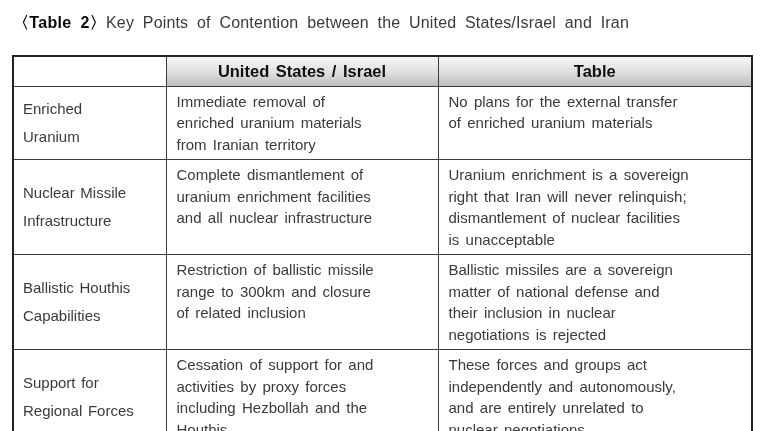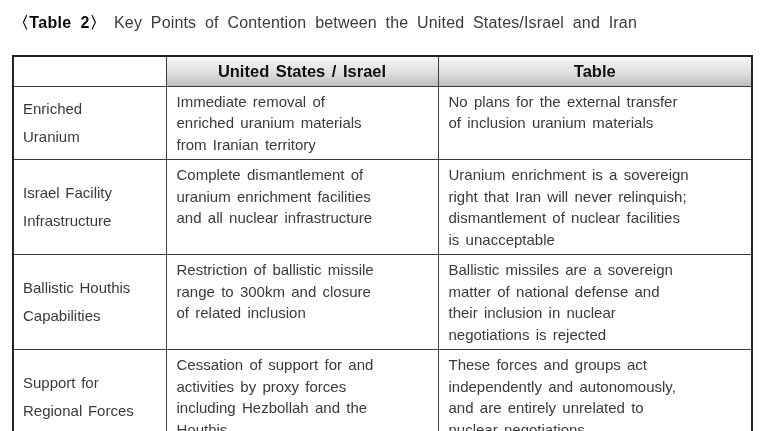--- a/index.html
+++ b/index.html
@@ -15,21 +15,21 @@
     margin: 13px 0 0 13px;
     font-size: 16px;
     color: #3a3a3a;
     word-spacing: 0.26em;
     letter-spacing: 0.01em;
     white-space: nowrap;
   }
   .caption-label {
     font-weight: bold;
     color: #0a0a0a;
-    margin-right: 8px;
+    margin-right: 0;
     letter-spacing: 0.02em;
   }
 
   table.contention {
     border-collapse: collapse;
     table-layout: fixed;
     margin: 21px 0 0 12px;
     width: 739px;
     border: 2px solid #222222;
   }
@@ -100,24 +100,24 @@
       </tr>
     </thead>
     <tbody>
       <tr class="r1">
         <td class="cat">Enriched
 Uranium</td>
         <td class="cell">Immediate removal of
 enriched uranium materials
 from Iranian territory</td>
         <td class="cell">No plans for the external transfer
-of inclusion uranium materials</td>
+of enriched uranium materials</td>
       </tr>
       <tr class="r2">
-        <td class="cat">Israel Facility
+        <td class="cat">Nuclear Missile
 Infrastructure</td>
         <td class="cell">Complete dismantlement of
 uranium enrichment facilities
 and all nuclear infrastructure</td>
         <td class="cell">Uranium enrichment is a sovereign
 right that Iran will never relinquish;
 dismantlement of nuclear facilities
 is unacceptable</td>
       </tr>
       <tr class="r3">

